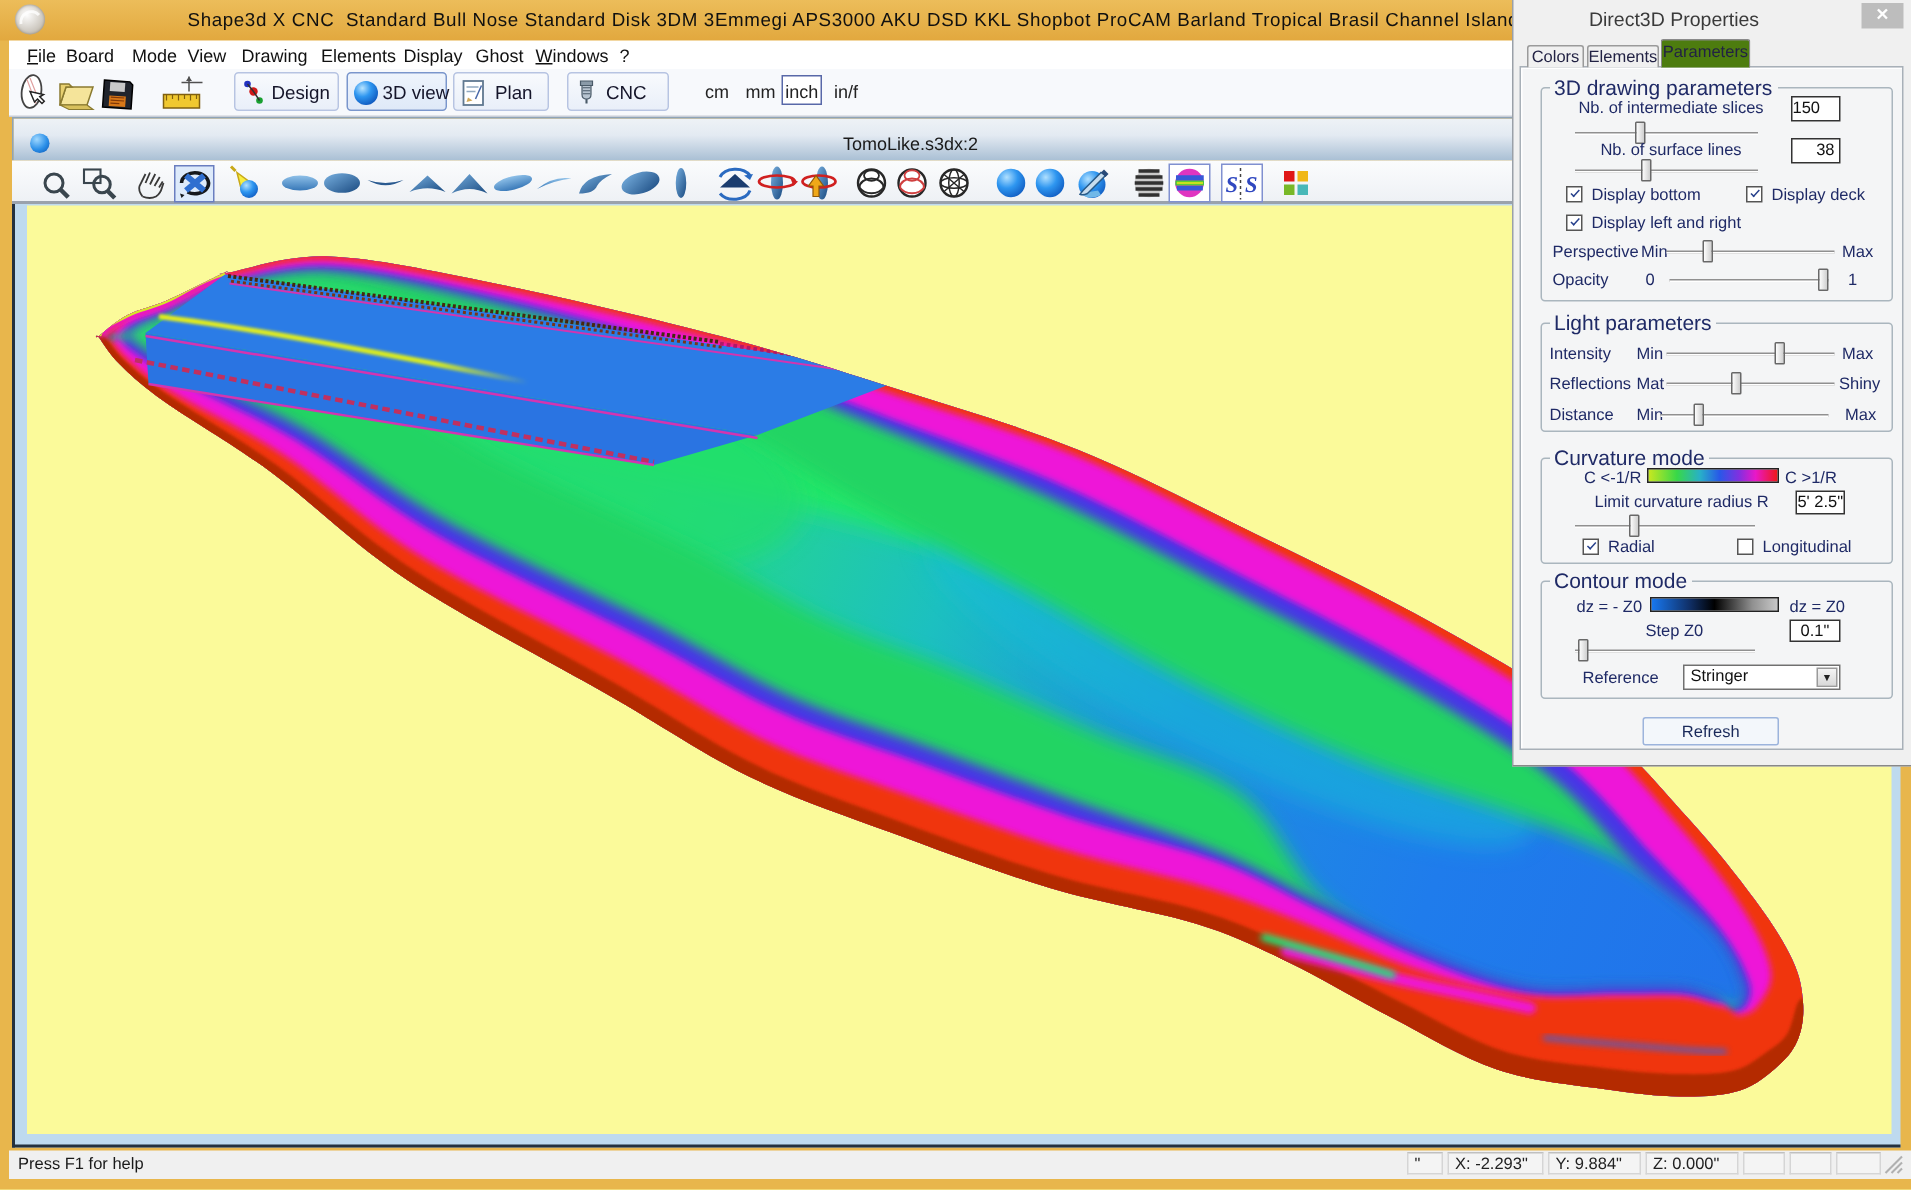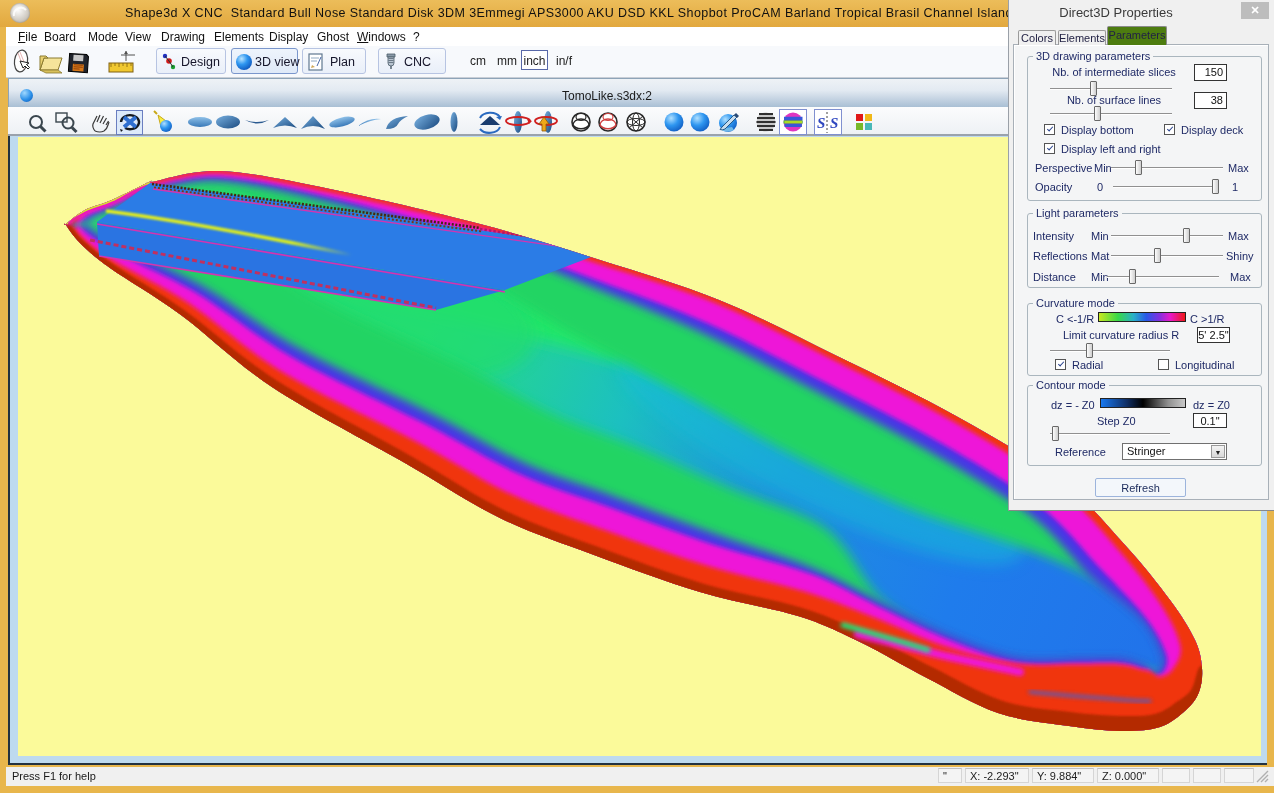--- a/index.html
+++ b/index.html
@@ -8,21 +8,21 @@
   .abs { position:absolute; }
   .nv { font-size:11px; color:#1f2a66; white-space:nowrap; }
   .vbox { background:#fff; border:1px solid #333; font-size:11px; color:#111; text-align:center; line-height:15px; }
   .trk { height:2px; background:#909090; border-bottom:1px solid #fff; }
   .thm { width:7px; height:15px; background:linear-gradient(90deg,#fdfdfd,#cfcfcf); border:1px solid #686868; border-radius:1px; }
   .cbx { width:11px; height:11px; background:#fff; border:1px solid #555; }
   .chk { left:2px; top:2px; width:5.5px; height:2.5px; border-left:1.7px solid #26408c; border-bottom:1.7px solid #26408c; transform:rotate(-47deg); background:transparent; }
   .tab { height:15px; background:#f0f0f0; border:1px solid #9a9a9a; border-bottom:none; border-radius:2px 2px 0 0; font-size:11px; color:#222244; text-align:center; line-height:15px; }
   .tabA { height:19px; background:#4d7c0f; border:1px solid #8a8a8a; border-bottom:none; border-radius:2px 2px 0 0; font-size:11px; color:#222244; text-align:center; line-height:17px; }
   .grp { border:1px solid #aab6be; border-radius:3px; }
-  .grp legend { font-size:11px; color:#1f2a66; margin-left:5px; padding:0 3px; }
+  .grp legend { font-size:14px; color:#1f2a66; margin-left:5px; padding:0 3px; }
   .tbtn { background:linear-gradient(#f8fafd,#e9eff9); border:1px solid #b7c4e2; border-radius:3px; font-size:12.5px; color:#15152a; white-space:nowrap; }
   .tbtnA { border:1px solid #7a96cc; background:linear-gradient(#eef4fc,#dfe9f8); }
 
 
 </style>
 </head>
 <body>
 
 <div class="abs" id="titlebar" style="left:0;top:0;width:1274px;height:27px;background:linear-gradient(#ecbd5a,#e2a83e);">
   <div class="abs" style="left:10px;top:3px;width:20px;height:20px;border-radius:50%;background:radial-gradient(circle at 40% 35%,#fdfdfd,#cfcac2 60%,#b5ad9f);box-shadow:inset 0 0 2px #8a8273;"><svg width="20" height="20" viewBox="0 0 20 20">
@@ -304,21 +304,21 @@
   <fieldset class="abs grp" style="left:18px;top:207px;width:235px;height:81px;">
       <legend>Light parameters</legend>
     </fieldset>
   <fieldset class="abs grp" style="left:18px;top:297px;width:235px;height:79px;">
       <legend>Curvature mode</legend>
     </fieldset>
   <fieldset class="abs grp" style="left:18px;top:379px;width:235px;height:87px;">
       <legend>Contour mode</legend>
     </fieldset>
   <div class="abs nv" style="left:40px;top:66px;width:130px;text-align:center;">Nb. of intermediate slices</div>
-  <div class="abs vbox" style="left:185px;top:64px;width:33px;height:17px;text-align:right;padding-right:3px;">150</div>
+  <div class="abs vbox" style="left:185px;top:64px;width:33px;height:17px;text-align:left;padding-right:3px;">150</div>
   <div class="abs trk" style="left:41px;top:88px;width:122px;"></div>
     <div class="abs thm" style="left:81px;top:81px;"></div>
   <div class="abs nv" style="left:40px;top:94px;width:130px;text-align:center;">Nb. of surface lines</div>
   <div class="abs vbox" style="left:185px;top:92px;width:33px;height:17px;text-align:right;padding-right:3px;">38</div>
   <div class="abs trk" style="left:41px;top:113px;width:122px;"></div>
     <div class="abs thm" style="left:85px;top:106px;"></div>
   <div class="abs cbx" style="left:35px;top:124px;">
       <span class="abs chk"></span>
     </div>
     <span class="abs nv" style="left:52px;top:124px;">Display bottom</span>

